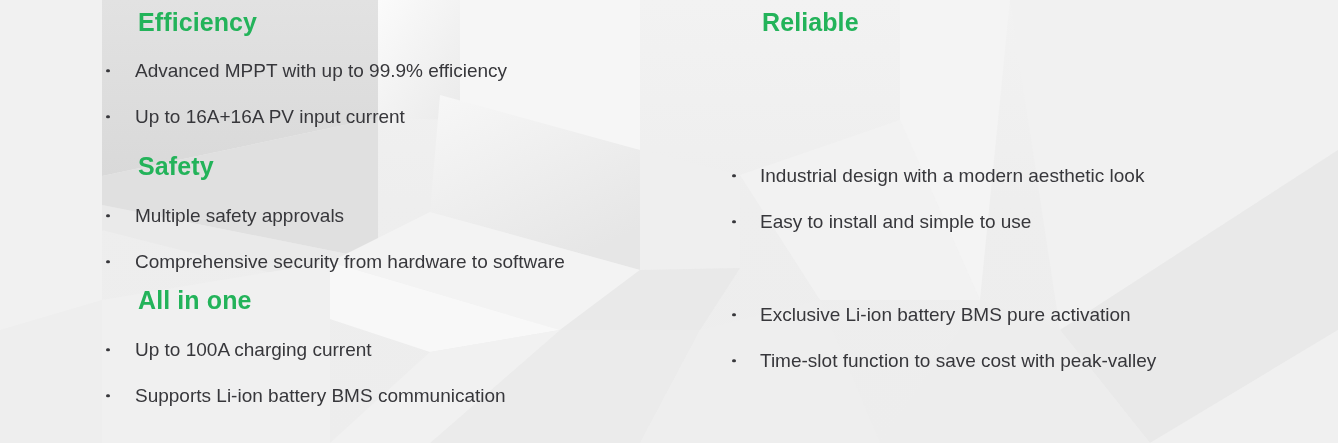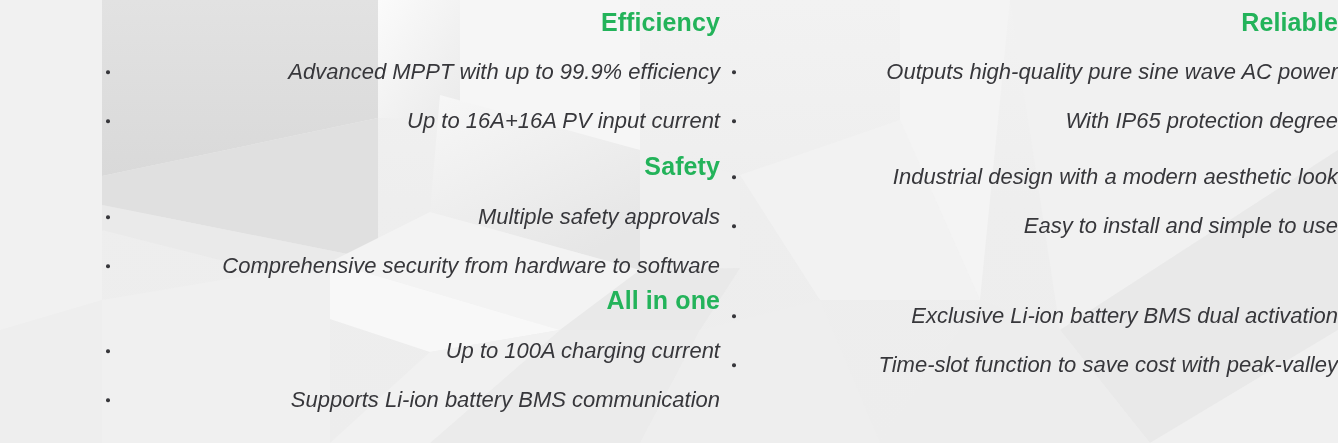--- a/index.html
+++ b/index.html
@@ -34,21 +34,20 @@
 
   
   .grid {
     position: absolute;
     inset: 0;
     display: grid;
     grid-template-columns: 620px 618px;
     grid-template-rows: 139px 139px 165px;
     padding-left: 100px;
     box-sizing: border-box;
-    text-align: right;
   }
 
   .feature {
     position: relative;
   }
 
   .feature-title {
     color: #23b35a;
     font-size: 25px;
     font-weight: bold;
@@ -60,25 +59,24 @@
 
   .bullets {
     list-style: none;
     margin: 0;
     padding: 0;
   }
 
   .bullet-item {
     position: relative;
     color: #37373b;
-    font-size: 22px;
+    font-size: 19px;
     line-height: 1;
     padding-left: 35px;
     white-space: nowrap;
-    font-style: italic;
   }
 
   .bullet-dot {
     position: absolute;
     left: 6px;
     top: 50%;
     width: 3.5px;
     height: 3.5px;
     border-radius: 50%;
     background: #37373b;
@@ -176,30 +174,20 @@
         </li>
         <li class="bullet-item">
           <span class="bullet-dot"></span>
           <span>Up to 16A+16A PV input current</span>
         </li>
       </ul>
     </div>
 
     <div class="feature row-a col-right">
       <h2 class="feature-title">Reliable</h2>
-      <ul class="bullets">
-        <li class="bullet-item">
-          <span class="bullet-dot"></span>
-          <span>Outputs high-quality pure sine wave AC power</span>
-        </li>
-        <li class="bullet-item">
-          <span class="bullet-dot"></span>
-          <span>With IP65 protection degree</span>
-        </li>
-      </ul>
     </div>
 
     <div class="feature row-b col-left">
       <h2 class="feature-title">Safety</h2>
       <ul class="bullets">
         <li class="bullet-item">
           <span class="bullet-dot"></span>
           <span>Multiple safety approvals</span>
         </li>
         <li class="bullet-item">
@@ -233,21 +221,21 @@
           <span class="bullet-dot"></span>
           <span>Supports Li-ion battery BMS communication</span>
         </li>
       </ul>
     </div>
 
     <div class="feature row-c col-right">
       <ul class="bullets">
         <li class="bullet-item">
           <span class="bullet-dot"></span>
-          <span>Exclusive Li-ion battery BMS dual activation</span>
+          <span>Exclusive Li-ion battery BMS pure activation</span>
         </li>
         <li class="bullet-item">
           <span class="bullet-dot"></span>
           <span>Time-slot function to save cost with peak-valley</span>
         </li>
       </ul>
     </div>
 
   </div>
 </div>

